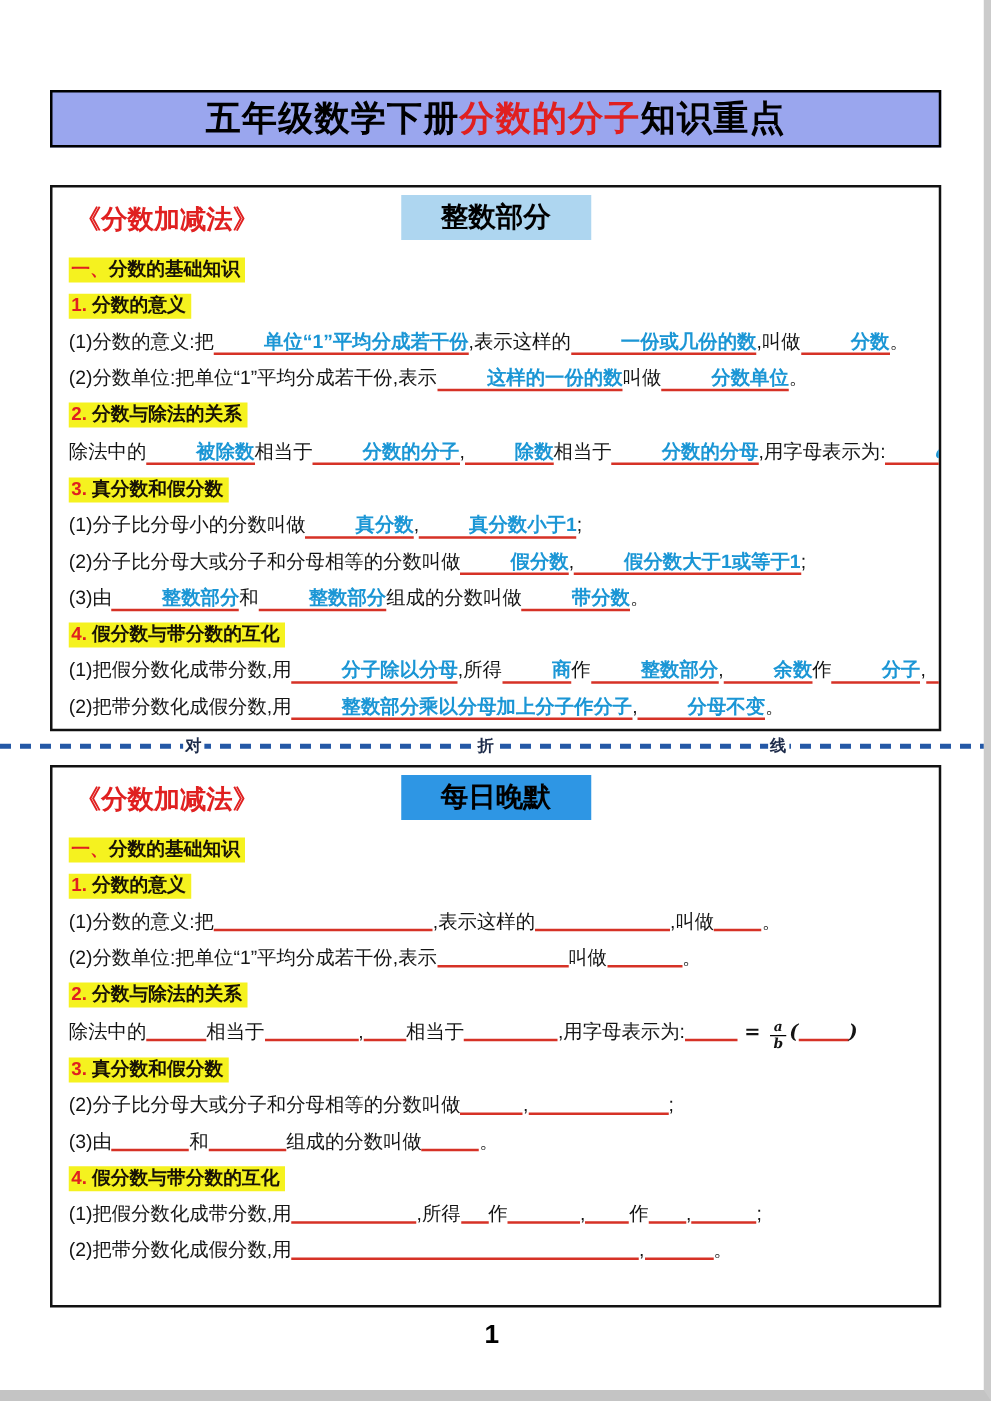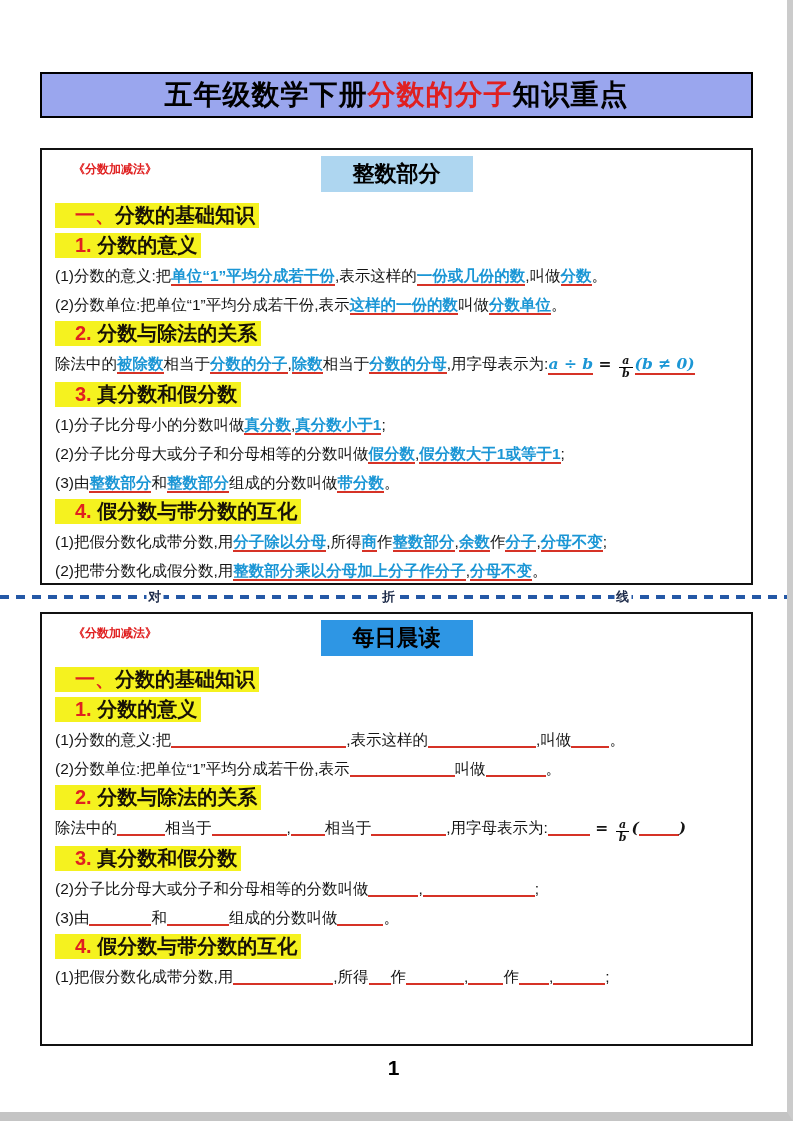--- a/index.html
+++ b/index.html
@@ -20,31 +20,31 @@
   .header{position:absolute;left:40px;top:72px;width:713px;height:46px;
           background:var(--header-bg);border:2.5px solid #000;
           display:flex;align-items:center;justify-content:center;
           font-size:28px;font-weight:bold;color:#000;letter-spacing:1px;}
   .t-red{color:var(--accent-red);}
   .panel{position:absolute;left:40px;width:713px;border:2.5px solid #111;
          background:#fff;padding:5px 13px 6px;overflow:hidden;}
   .panel-1{top:148px;height:437px;}
   .panel-2{top:612px;height:434px;}
   .panel-top{position:relative;height:38px;margin-bottom:8px;display:flex;align-items:center;justify-content:center;}
-  .tag{position:absolute;left:18px;top:6px;color:var(--accent-red);font-weight:bold;font-size:12px;}
+  .tag{position:absolute;left:5px;top:6px;color:var(--accent-red);font-weight:bold;font-size:21px;}
   .banner{font-size:22px;font-weight:bold;color:#000;padding:3px 32px;}
   .banner-light{background:var(--banner-light);}
   .banner-bright{background:var(--banner-bright);}
   .row{font-size:15.5px;color:var(--ink);line-height:29px;white-space:nowrap;}
   .row.h1{margin-top:4px;}
-  .hl{background:var(--highlight);padding:1px 4px 2px 20px;font-weight:bold;font-size:20px;margin-top:32px;}
+  .hl{background:var(--highlight);padding:1px 4px 2px 2px;font-weight:bold;font-size:15px;margin-top:32px;}
   .hnum{color:var(--accent-red);font-weight:bold;}
   .htext{color:#181206;font-weight:bold;}
   .seg{color:var(--ink);}
-  .key{color:var(--key-blue);font-weight:bold;border-bottom:2px solid var(--underline-red);padding-bottom:0;}
+  .key{color:var(--key-blue);font-weight:bold;border-bottom:2px solid var(--underline-red);padding-bottom:0;padding-left:40px;}
   .math{font-style:italic;font-weight:bold;font-family:"DejaVu Serif","Liberation Serif",serif;}
   .blank{display:inline-block;border-bottom:2.2px solid var(--underline-red);height:14px;vertical-align:-3px;}
   .frac{display:inline-block;text-align:center;vertical-align:-8px;font-weight:bold;font-style:italic;
         font-family:"DejaVu Serif","Liberation Serif",serif;font-size:11px;line-height:1.1;margin:0 2px;}
   .fnum{display:block;border-bottom:1.5px solid #000;padding:0 3px;}
   .fden{display:block;padding:0 3px;}
   .divider{position:absolute;left:0;top:595px;width:793px;height:4px;
            background:repeating-linear-gradient(90deg,var(--divider-blue) 0 9px,transparent 9px 16px);}
   .fold-label{position:absolute;top:50%;transform:translate(-50%,-50%);background:#fff;
               color:#1d2b4a;font-size:13px;font-weight:bold;padding:0 2px;}
@@ -86,32 +86,33 @@
 
   <div class="divider">
       <span class="fold-label" style="left: 19.5%;">对</span>
       <span class="fold-label" style="left: 49%;">折</span>
       <span class="fold-label" style="left: 78.5%;">线</span>
     </div>
 
   <section class="panel panel-2">
     <div class="panel-top">
       <span class="tag">《分数加减法》</span>
-      <span class="banner banner-bright">每日晨读</span>
+      <span class="banner banner-bright">每日晚默</span>
     </div>
     <div class="content">
         <div class="row h1"><span class="hl"><span class="hnum">一、</span><span class="htext">分数的基础知识</span></span></div>
         <div class="row h2"><span class="hl"><span class="hnum">1. </span><span class="htext">分数的意义</span></span></div>
         <div class="row line"><span class="seg">(1)分数的意义:把</span><span class="blank" style="width: 175px;"></span><span class="seg">,表示这样的</span><span class="blank" style="width: 108px;"></span><span class="seg">,叫做</span><span class="blank" style="width: 38px;"></span><span class="seg">。</span></div>
         <div class="row line"><span class="seg">(2)分数单位:把单位“1”平均分成若干份,表示</span><span class="blank" style="width: 105px;"></span><span class="seg">叫做</span><span class="blank" style="width: 60px;"></span><span class="seg">。</span></div>
         <div class="row h2"><span class="hl"><span class="hnum">2. </span><span class="htext">分数与除法的关系</span></span></div>
         <div class="row line"><span class="seg">除法中的</span><span class="blank" style="width: 48px;"></span><span class="seg">相当于</span><span class="blank" style="width: 75px;"></span><span class="seg">,</span><span class="blank" style="width: 34px;"></span><span class="seg">相当于</span><span class="blank" style="width: 75px;"></span><span class="seg">,用字母表示为:</span><span class="blank" style="width: 42px;"></span><span class="seg math"> = </span><span class="frac"><span class="fnum">a</span><span class="fden">b</span></span><span class="seg math">(</span><span class="blank" style="width: 40px;"></span><span class="seg math">)</span></div>
         <div class="row h2"><span class="hl"><span class="hnum">3. </span><span class="htext">真分数和假分数</span></span></div>
         <div class="row line"><span class="seg">(2)分子比分母大或分子和分母相等的分数叫做</span><span class="blank" style="width: 50px;"></span><span class="seg">,</span><span class="blank" style="width: 112px;"></span><span class="seg">;</span></div>
         <div class="row line"><span class="seg">(3)由</span><span class="blank" style="width: 62px;"></span><span class="seg">和</span><span class="blank" style="width: 62px;"></span><span class="seg">组成的分数叫做</span><span class="blank" style="width: 46px;"></span><span class="seg">。</span></div>
         <div class="row h2"><span class="hl"><span class="hnum">4. </span><span class="htext">假分数与带分数的互化</span></span></div>
         <div class="row line"><span class="seg">(1)把假分数化成带分数,用</span><span class="blank" style="width: 100px;"></span><span class="seg">,所得</span><span class="blank" style="width: 22px;"></span><span class="seg">作</span><span class="blank" style="width: 58px;"></span><span class="seg">,</span><span class="blank" style="width: 35px;"></span><span class="seg">作</span><span class="blank" style="width: 30px;"></span><span class="seg">,</span><span class="blank" style="width: 52px;"></span><span class="seg">;</span></div>
+        <div class="row line"><span class="seg">(2)把带分数化成假分数,用</span><span class="blank" style="width: 278px;"></span><span class="seg">,</span><span class="blank" style="width: 55px;"></span><span class="seg">。</span></div>
       </div>
   </section>
 
   <div class="page-number">1</div>
 
 </div>
 
 </body></html>

